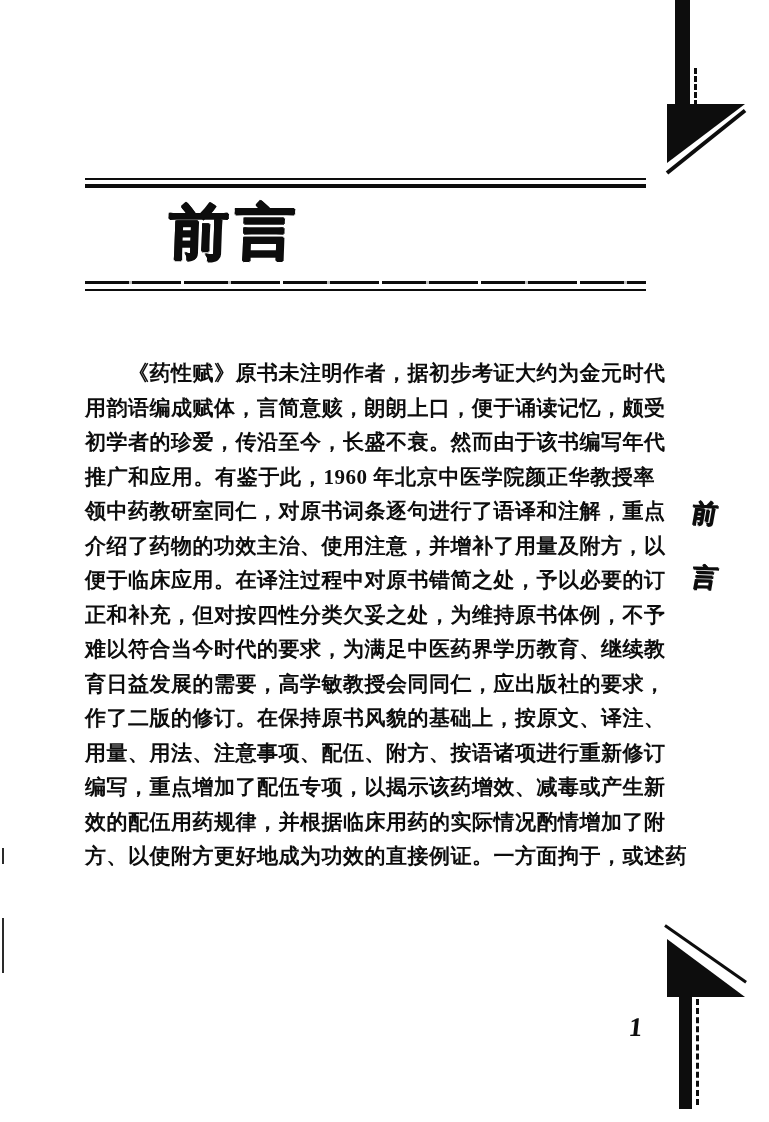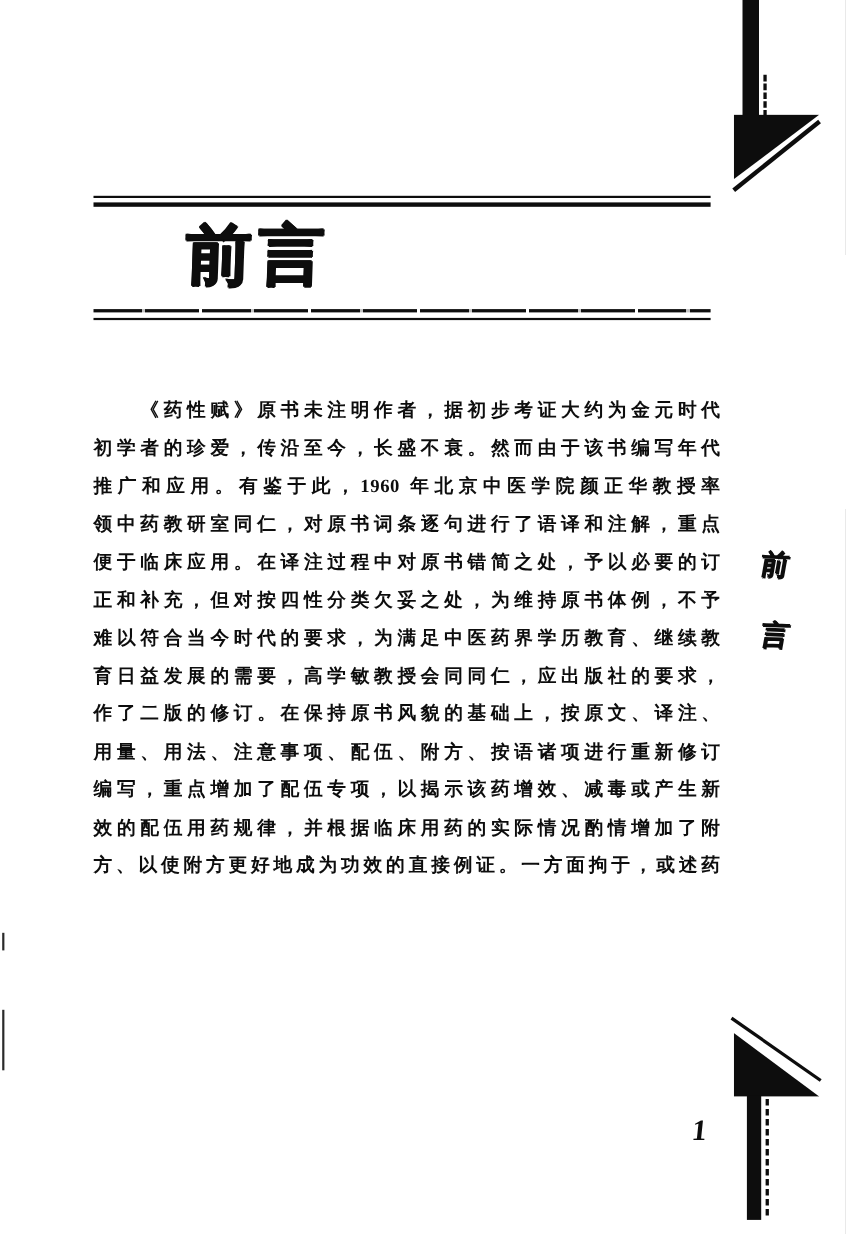--- a/index.html
+++ b/index.html
@@ -24,21 +24,21 @@
     position:absolute;left:168px;top:202px;
     font-size:60px;line-height:60px;font-weight:900;
     letter-spacing:6px;
     color:#0d0d0d;
     text-shadow:1px 0 #0d0d0d,0 1px #0d0d0d,2px 1px #0d0d0d,1px 2px #0d0d0d;
     transform:skewX(-2deg);
   }
   
   .body-text{
     position:absolute;left:85px;top:356px;width:570px;
-    font-size:17px;font-weight:700;
+    font-size:21px;font-weight:700;
   }
   .body-line{
     height:34.5px;line-height:34.5px;
     white-space:nowrap;
     text-align:justify;
     text-align-last:justify;
     text-justify:inter-character;
     letter-spacing:.5px;
   }
   
@@ -87,23 +87,25 @@
 <div class="page">
 
   <div class="rule rule-top-thin"></div>
   <div class="rule rule-top-thick"></div>
   <div class="doc-title">前言</div>
   <div class="rule rule-bottom-thick"></div>
   <div class="rule rule-bottom-thin"></div>
 
   <div class="body-text">
     <div class="body-line">　　《药性赋》原书未注明作者，据初步考证大约为金元时代</div>
+    <div class="body-line">用韵语编成赋体，言简意赅，朗朗上口，便于诵读记忆，颇受</div>
     <div class="body-line">初学者的珍爱，传沿至今，长盛不衰。然而由于该书编写年代</div>
     <div class="body-line">推广和应用。有鉴于此，1960 年北京中医学院颜正华教授率</div>
     <div class="body-line">领中药教研室同仁，对原书词条逐句进行了语译和注解，重点</div>
+    <div class="body-line">介绍了药物的功效主治、使用注意，并增补了用量及附方，以</div>
     <div class="body-line">便于临床应用。在译注过程中对原书错简之处，予以必要的订</div>
     <div class="body-line">正和补充，但对按四性分类欠妥之处，为维持原书体例，不予</div>
     <div class="body-line">难以符合当今时代的要求，为满足中医药界学历教育、继续教</div>
     <div class="body-line">育日益发展的需要，高学敏教授会同同仁，应出版社的要求，</div>
     <div class="body-line">作了二版的修订。在保持原书风貌的基础上，按原文、译注、</div>
     <div class="body-line">用量、用法、注意事项、配伍、附方、按语诸项进行重新修订</div>
     <div class="body-line">编写，重点增加了配伍专项，以揭示该药增效、减毒或产生新</div>
     <div class="body-line">效的配伍用药规律，并根据临床用药的实际情况酌情增加了附</div>
     <div class="body-line">方、以使附方更好地成为功效的直接例证。一方面拘于，或述药</div>
   </div>

